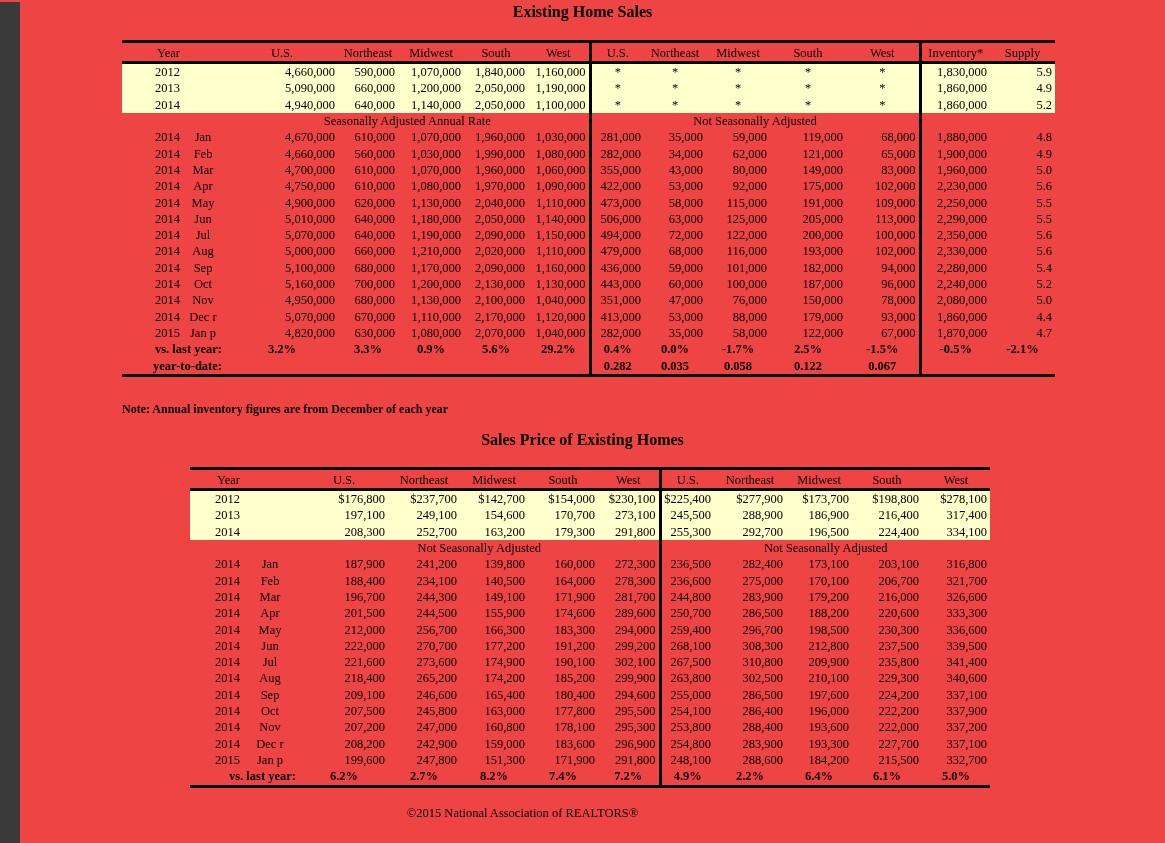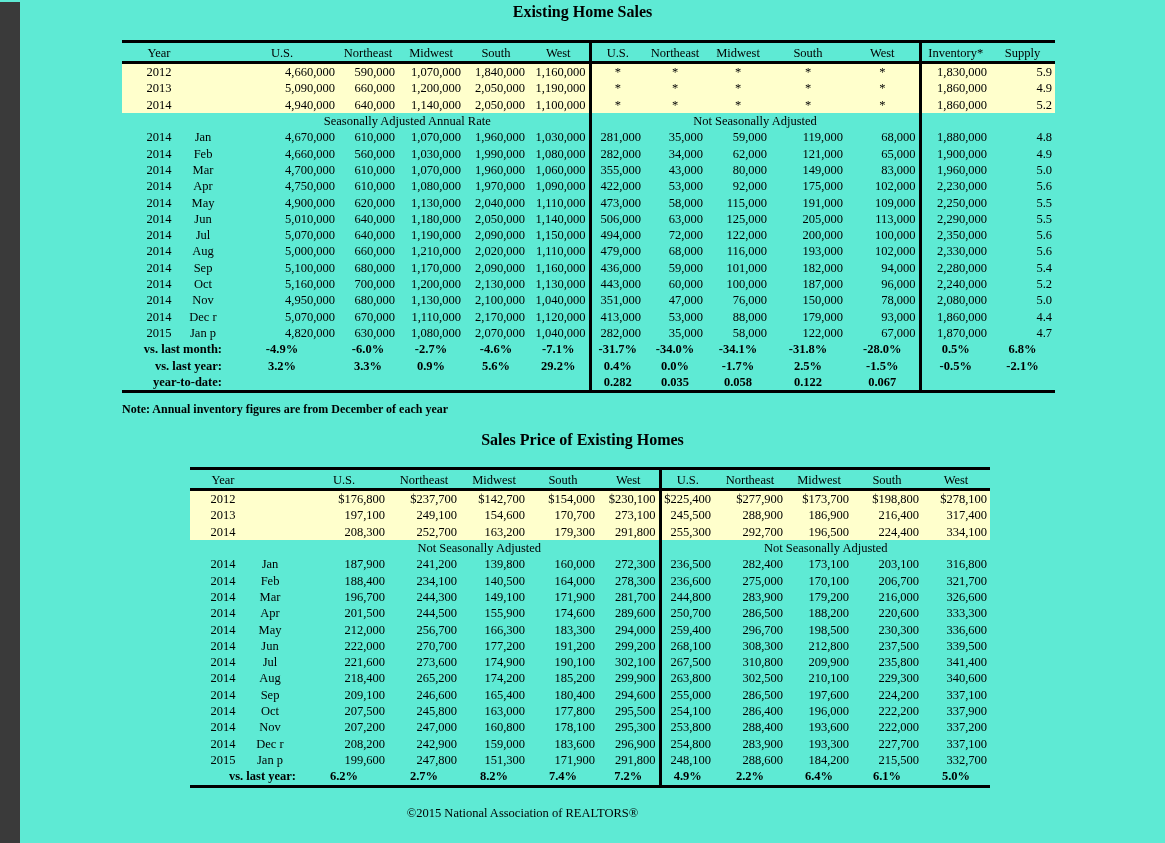--- a/index.html
+++ b/index.html
@@ -1,37 +1,37 @@
 <!DOCTYPE html>
 <html><head>
 <meta charset="utf-8">
 <style>
   html,body{margin:0;padding:0;}
   body{width:1165px;height:843px;background:#fff;overflow:hidden;
        font-family:"Liberation Serif","DejaVu Serif",serif;color:#000;}
-  .page{position:relative;width:1165px;height:843px;background:#5eead4;}
+  .page{position:relative;width:1165px;height:843px;background:#ef4444;}
   .gutter{position:absolute;left:0;top:2px;width:20px;height:841px;background:#3a3a3a;}
   .title{position:absolute;left:0;width:1165px;text-align:center;
          font-weight:bold;font-size:16px;}
   #title-sales{top:3px;}
   #title-price{top:431px;}
   .note{position:absolute;left:122px;top:402px;font-weight:bold;font-size:12px;}
   .footer{position:absolute;left:0;top:806px;width:1045px;text-align:center;font-size:12.5px;}
   table{border-collapse:collapse;table-layout:fixed;border-top:3px solid #000;position:absolute;}
   #t1{left:122px;top:40px;width:933px;}
   #t2{left:190px;top:467px;width:800px;}
   td{font-size:12.5px;line-height:1;white-space:nowrap;overflow:visible;
      padding:0;vertical-align:middle;height:16.3px;}
   tr.h1 td{height:13px;vertical-align:bottom;}
   tr.hdru{height:19px;}
   tr.hdru td{border-bottom:3px solid #000;vertical-align:bottom;padding-bottom:2px;}
   tr.lastrow td{border-bottom:3px solid #000;}
   tr.yellow td{background:#ffffcc;}
   tr.bold td{font-weight:bold;}
-  td.yr{text-align:center;padding-left:16px;}
+  td.yr{text-align:right;padding-left:16px;}
   td.mo{text-align:center;}
   td.num{text-align:right;padding-right:3px;}
   td.ctr{text-align:center;}
   td.hctr{text-align:center;}
   td.lbl{text-align:right;font-weight:bold;padding-right:4px;}
   td.dv{border-left:3px solid #000;}
 </style>
 </head>
 <body>
 
@@ -330,35 +330,20 @@
           <td class="num">1,040,000</td>
           <td class="num dv">282,000</td>
           <td class="num">35,000</td>
           <td class="num">58,000</td>
           <td class="num">122,000</td>
           <td class="num">67,000</td>
           <td class="num dv">1,870,000</td>
           <td class="num">4.7</td>
         </tr>
         <tr class="bold">
-          <td colspan="2" class="lbl">vs. last month:</td>
-          <td class="ctr">-4.9%</td>
-          <td class="ctr">-6.0%</td>
-          <td class="ctr">-2.7%</td>
-          <td class="ctr">-4.6%</td>
-          <td class="ctr">-7.1%</td>
-          <td class="ctr dv">-31.7%</td>
-          <td class="ctr">-34.0%</td>
-          <td class="ctr">-34.1%</td>
-          <td class="ctr">-31.8%</td>
-          <td class="ctr">-28.0%</td>
-          <td class="ctr dv">0.5%</td>
-          <td class="ctr">6.8%</td>
-        </tr>
-        <tr class="bold">
           <td colspan="2" class="lbl">vs. last year:</td>
           <td class="ctr">3.2%</td>
           <td class="ctr">3.3%</td>
           <td class="ctr">0.9%</td>
           <td class="ctr">5.6%</td>
           <td class="ctr">29.2%</td>
           <td class="ctr dv">0.4%</td>
           <td class="ctr">0.0%</td>
           <td class="ctr">-1.7%</td>
           <td class="ctr">2.5%</td>

